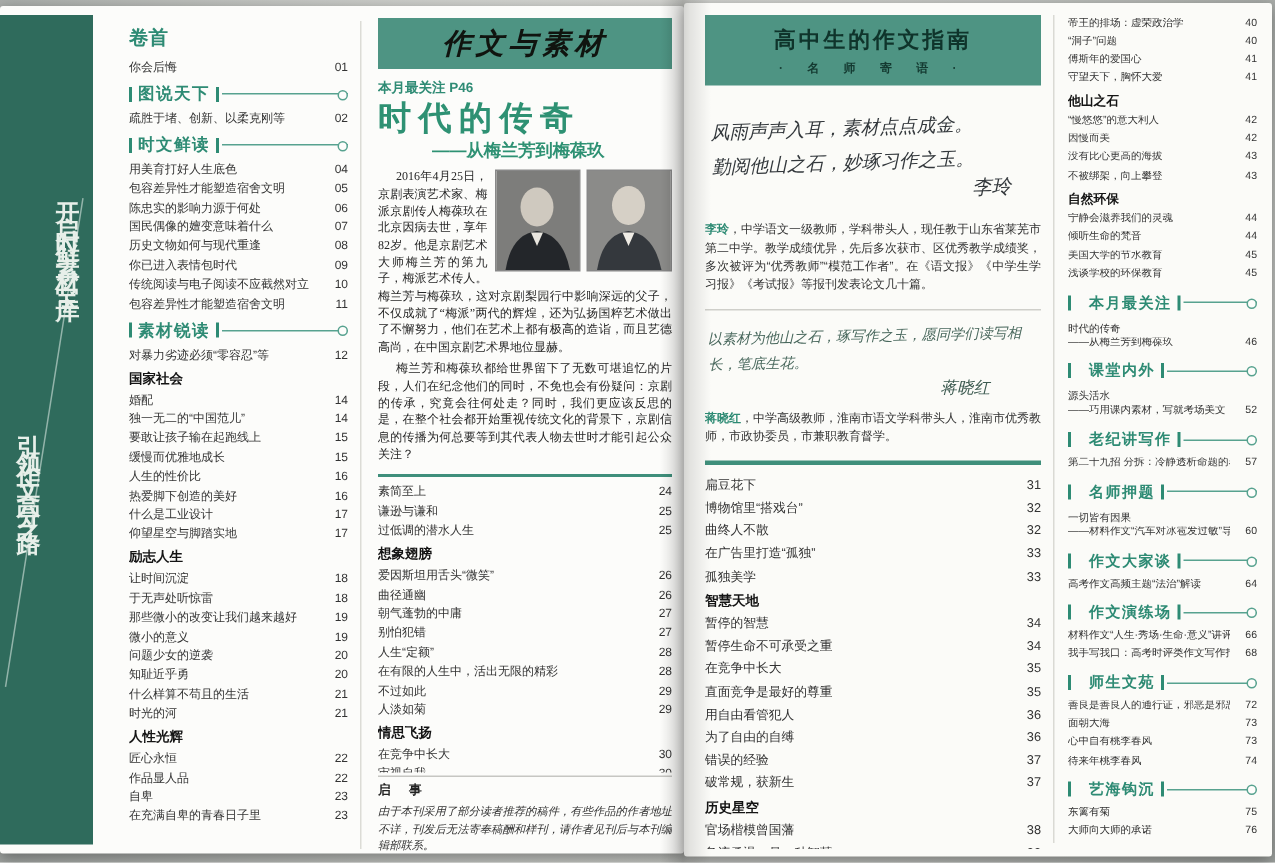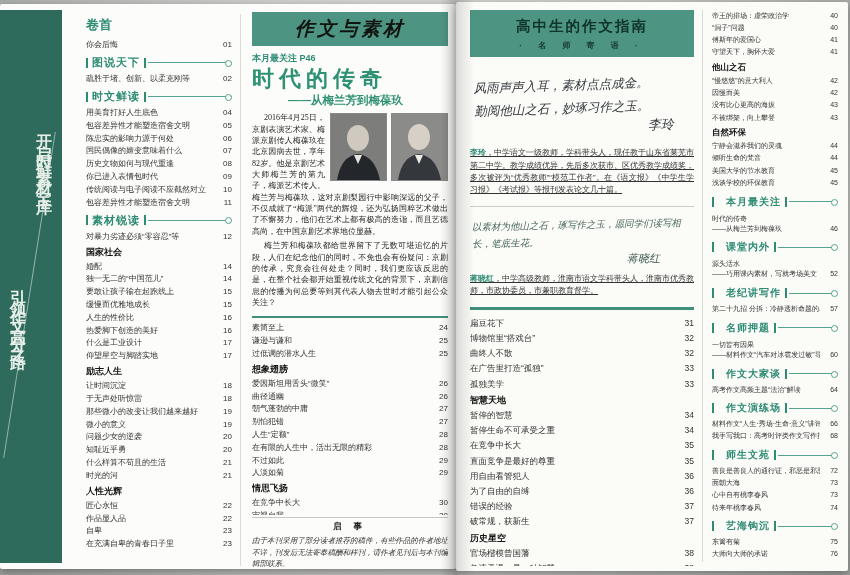--- a/index.html
+++ b/index.html
@@ -50,35 +50,35 @@
   .f-title{font-weight:bold;font-size:22px;line-height:1.1;color:#2e9173;letter-spacing:5px;}
   .f-sub{font-weight:bold;font-size:11.5px;color:#2e9173;margin:2px 0 4px;padding-left:36px;}
   .f-body{font-family:"Liberation Serif",serif;font-size:8px;line-height:1.42;color:#262626;text-align:justify;}
   .f-body p{margin:0 0 3px;text-indent:1.5em;}
   .photos{float:right;display:flex;gap:4px;margin:1px 0 3px 5px;}
   .photo{width:55px;height:66px;background:linear-gradient(180deg,#9a9a98 0%,#6d6d6b 60%,#4a4a48 100%);
         border:1px solid #888;overflow:hidden;}
   .hr-green{height:2px;background:#3f8f7b;margin:5px 0 5px;flex:none;}
   #center-toc{flex:1;overflow:hidden;}
   .notice{border-top:1px solid #c6c6c2;padding-top:3px;margin-top:2px;flex:none;}
-  .notice-title{text-align:center;font-family:"Liberation Serif",serif;font-weight:bold;
+  .notice-title{font-family:"Liberation Serif",serif;font-weight:bold;
         font-size:8.5px;letter-spacing:5px;margin-bottom:2px;color:#222;}
   .notice-body{font-family:"Liberation Serif",serif;font-style:italic;font-size:7.5px;
         line-height:1.55;color:#333;text-align:justify;}
 
   
   .guide-col{position:absolute;left:14px;top:8px;width:224px;height:556px;overflow:hidden;}
   .guide-banner{background:#4e9483;text-align:center;padding:7px 4px 6px;}
   .guide-title{font-weight:bold;font-size:14.5px;color:#0f342b;letter-spacing:2px;}
   .guide-sub{font-weight:bold;font-size:8px;color:#143a31;letter-spacing:7px;margin-top:4px;}
   .hand1{margin:16px 4px 2px;font-family:"DejaVu Serif",serif;font-style:italic;
         font-size:12.5px;line-height:1.85;color:#33383c;transform:rotate(-2deg);}
   .hand-sig1{text-align:right;font-family:"DejaVu Serif",serif;font-style:italic;
         font-size:13px;color:#33383c;margin:-2px 20px 10px 0;transform:rotate(-2deg);}
-  .bio{font-size:8px;line-height:1.55;color:#333;text-align:justify;text-decoration:underline;}
+  .bio{font-size:8px;line-height:1.55;color:#333;text-align:justify;}
   .bio .bn{color:#2e8b74;font-weight:bold;}
   .thin-div{border-top:1px solid #cfcfca;margin:9px 0 9px;}
   .hand2{font-family:"DejaVu Serif",serif;font-style:italic;font-size:9.5px;line-height:1.8;
         color:#49685d;transform:rotate(-1.2deg);margin:0 2px 1px;}
   .hand-sig2{text-align:right;font-family:"DejaVu Serif",serif;font-style:italic;
         font-size:11px;color:#3c5a50;margin:0 34px 7px 0;}
   .thick-div{height:3px;background:#3f8f7b;margin:9px 0 8px;}
   #mid-toc .item{font-size:8.5px;margin-bottom:4.6px;justify-content:space-between;}
 
   .rdiv{position:absolute;left:246px;top:8px;height:552px;width:1px;background:#dadad4;}

